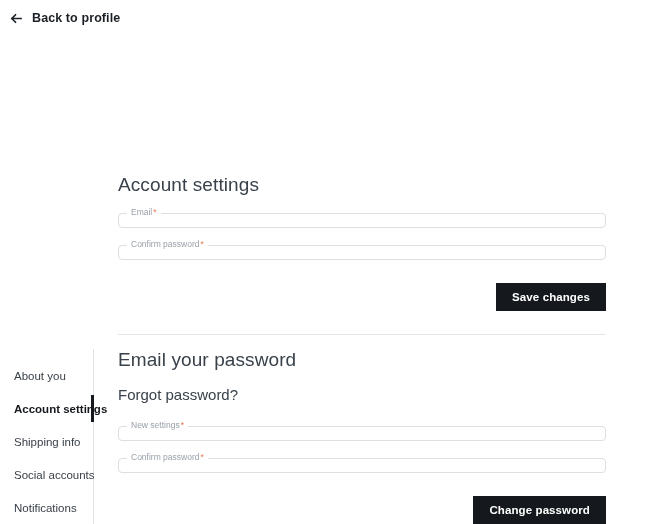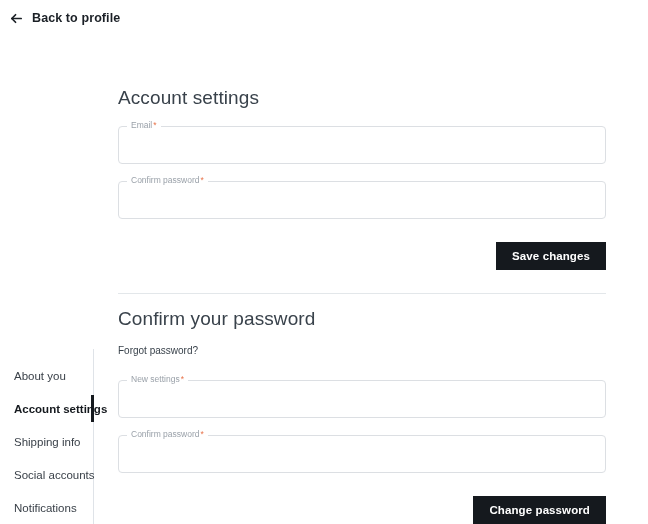--- a/index.html
+++ b/index.html
@@ -95,21 +95,21 @@
     font-weight: 400;
     color: #39424b;
     margin: 14px 0 0 0;
     letter-spacing: 0.1px;
   }
 
   
   .field {
     position: relative;
     margin-top: 17px;
-    height: 38px;
+    height: 15px;
   }
   .field .notch {
     position: absolute;
     inset: 0;
     border: 1px solid #dcdfe3;
     border-radius: 4px;
     pointer-events: none;
   }
   .field .legend {
     position: absolute;
@@ -159,21 +159,21 @@
   }
 
   
   .divider {
     height: 1px;
     background: #e3e7ea;
     margin-top: 23px;
   }
 
   .forgot {
-    font-size: 10px;
+    font-size: 15px;
     color: #39424b;
     margin-top: 15px;
     cursor: pointer;
     display: inline-block;
   }
   .gap-lg { margin-top: 22px; }
 </style>
 </head>
 <body>
 
@@ -230,21 +230,21 @@
       </span>
       <input type="password" value="" style="">
     </div>
 
     <div class="btn-row">
       <button class="btn">Save changes</button>
     </div>
 
     <div class="divider"></div>
 
-    <h2 class="section-title">Confirm your password</h2>
+    <h2 class="section-title">Email your password</h2>
 
     
 
     <div class="forgot">Forgot password?</div>
 
     
     <div class="field gap-lg">
       <span class="notch"></span>
       <span class="legend">
         <span>New settings</span><span class="req">*</span>

